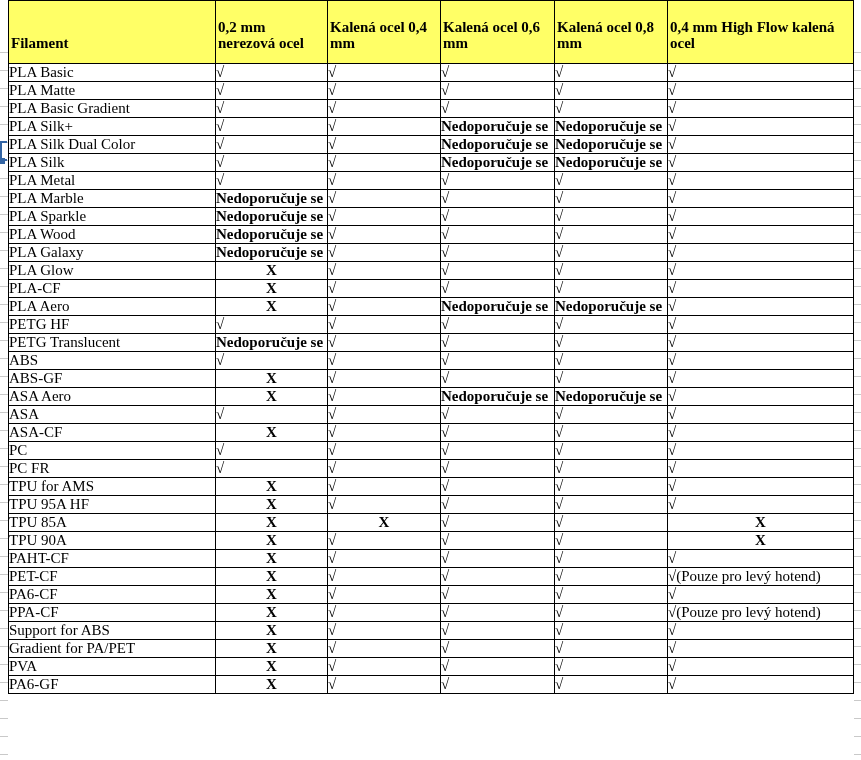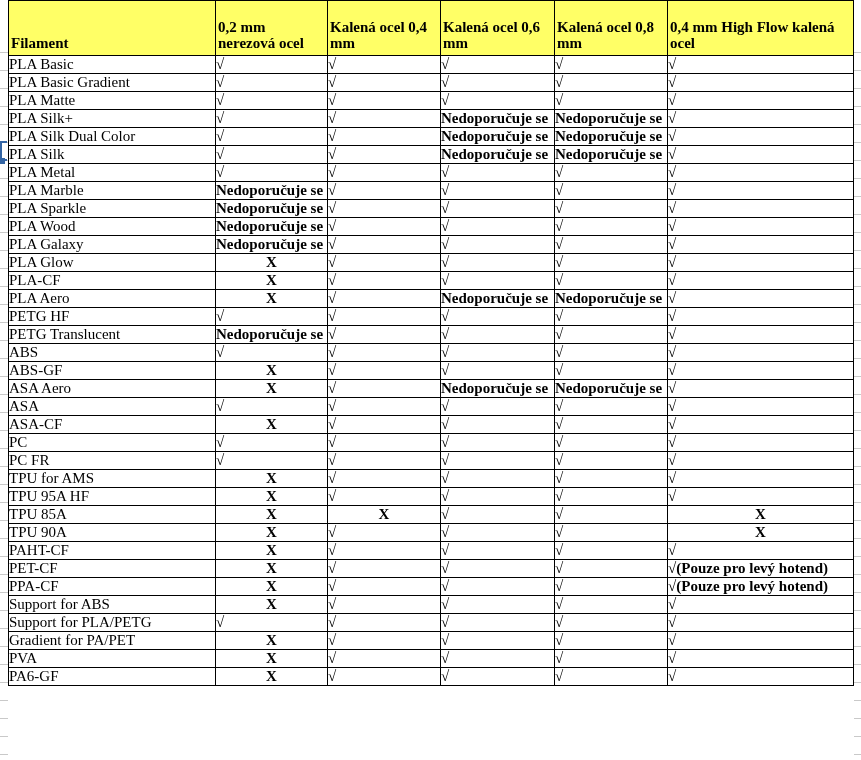--- a/index.html
+++ b/index.html
@@ -19,32 +19,32 @@
   table#grid{
     position:absolute;left:8px;top:0;
     border-collapse:collapse;table-layout:fixed;width:845px;
   }
   #grid th,#grid td{
     border:1px solid #000;overflow:hidden;color:#000;
   }
   #grid thead th{
     background:var(--yellow);
     font-weight:bold;font-size:15px;text-align:left;vertical-align:bottom;
-    height:50px;line-height:16px;padding:0 1px 4px 2px;
+    height:50px;line-height:16px;padding:0 1px 12px 2px;
   }
   #grid tbody td{
     height:17px;font-size:15px;line-height:17px;padding:0;background:#fff;
     vertical-align:middle;
   }
   td.name{padding-left:2px;white-space:nowrap;}
   td.check{padding-left:3px;}
   td.cross{text-align:center;font-weight:bold;}
   td.nr{font-weight:bold;font-size:13.5px;white-space:nowrap;padding-left:1px;letter-spacing:0;}
   td.lh{white-space:nowrap;padding-left:2px;}
-  td.lh .note{font-weight:bold;margin-top:36px;}
+  td.lh .note{font-weight:normal;margin-top:36px;}
 
   
   .sel{position:absolute;background:var(--blue);}
   #sel-v{left:0;top:142;width:2px;height:20px;top:142px;}
   #sel-top{left:0;top:141px;width:7px;height:2px;}
   #sel-bottom{left:0;top:159px;width:7px;height:2px;}
   #sel-handle{left:0;top:158px;width:5px;height:6px;}
 </style>
 </head>
 <body style="--yellow: #FFFF66; --gray: #C9C9C9; --blue: #3465A4;">
@@ -74,36 +74,36 @@
   <tbody>
       <tr>
         <td class="name">PLA Basic</td>
         <td class="check">√</td>
         <td class="check">√</td>
         <td class="check">√</td>
         <td class="check">√</td>
         <td class="check">√</td>
       </tr>
       <tr>
+        <td class="name">PLA Matte</td>
+        <td class="check">√</td>
+        <td class="check">√</td>
+        <td class="check">√</td>
+        <td class="check">√</td>
+        <td class="check">√</td>
+      </tr>
+      <tr>
         <td class="name">PLA Basic Gradient</td>
         <td class="check">√</td>
         <td class="check">√</td>
         <td class="check">√</td>
         <td class="check">√</td>
         <td class="check">√</td>
       </tr>
       <tr>
-        <td class="name">PLA Matte</td>
-        <td class="check">√</td>
-        <td class="check">√</td>
-        <td class="check">√</td>
-        <td class="check">√</td>
-        <td class="check">√</td>
-      </tr>
-      <tr>
         <td class="name">PLA Silk+</td>
         <td class="check">√</td>
         <td class="check">√</td>
         <td class="nr">Nedoporučuje se</td>
         <td class="nr">Nedoporučuje se</td>
         <td class="check">√</td>
       </tr>
       <tr>
         <td class="name">PLA Silk Dual Color</td>
         <td class="check">√</td>
@@ -298,38 +298,38 @@
       </tr>
       <tr>
         <td class="name">PET-CF</td>
         <td class="cross">X</td>
         <td class="check">√</td>
         <td class="check">√</td>
         <td class="check">√</td>
         <td class="lh"><span>√</span><span class="note">(Pouze pro levý hotend)</span></td>
       </tr>
       <tr>
+        <td class="name">PA6-CF</td>
+        <td class="cross">X</td>
+        <td class="check">√</td>
+        <td class="check">√</td>
+        <td class="check">√</td>
+        <td class="check">√</td>
+      </tr>
+      <tr>
         <td class="name">PPA-CF</td>
         <td class="cross">X</td>
         <td class="check">√</td>
         <td class="check">√</td>
         <td class="check">√</td>
         <td class="lh"><span>√</span><span class="note">(Pouze pro levý hotend)</span></td>
       </tr>
       <tr>
         <td class="name">Support for ABS</td>
         <td class="cross">X</td>
-        <td class="check">√</td>
-        <td class="check">√</td>
-        <td class="check">√</td>
-        <td class="check">√</td>
-      </tr>
-      <tr>
-        <td class="name">Support for PLA/PETG</td>
-        <td class="check">√</td>
         <td class="check">√</td>
         <td class="check">√</td>
         <td class="check">√</td>
         <td class="check">√</td>
       </tr>
       <tr>
         <td class="name">Gradient for PA/PET</td>
         <td class="cross">X</td>
         <td class="check">√</td>
         <td class="check">√</td>

